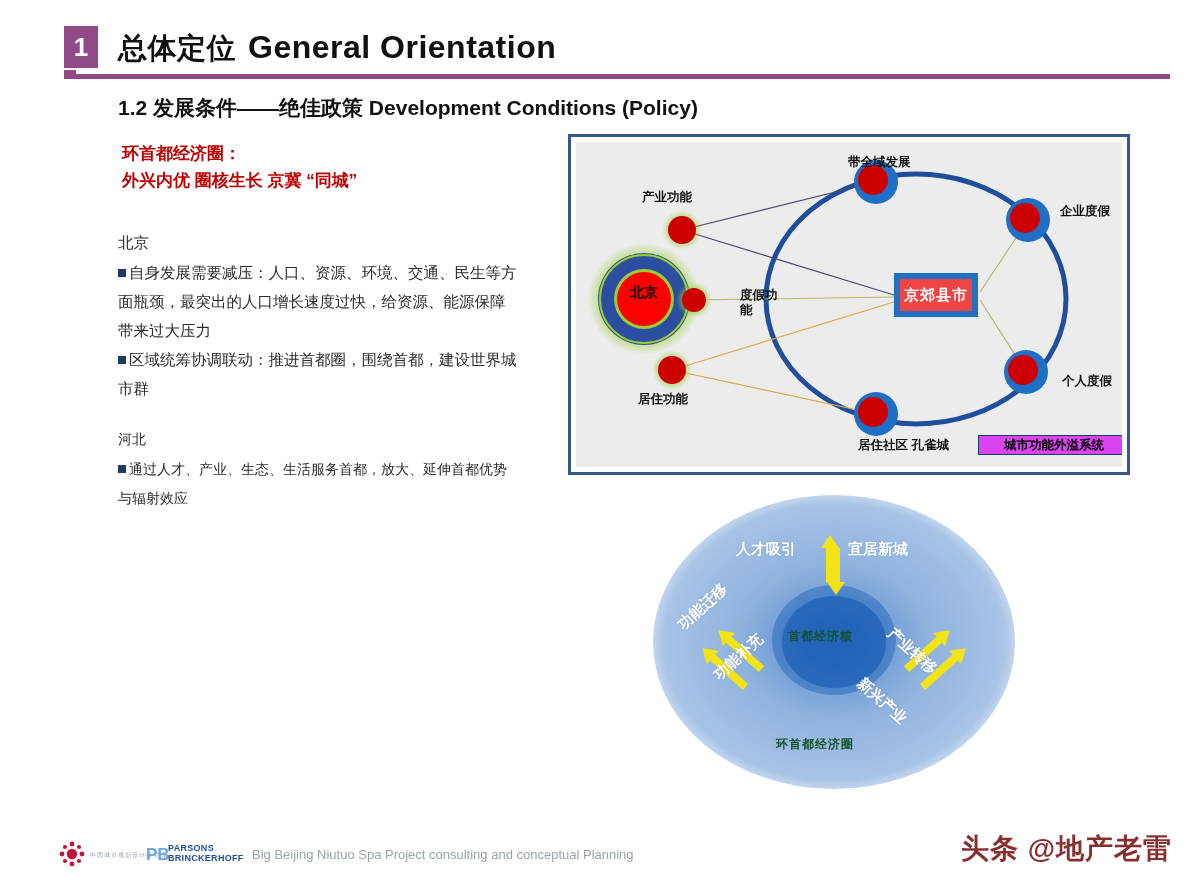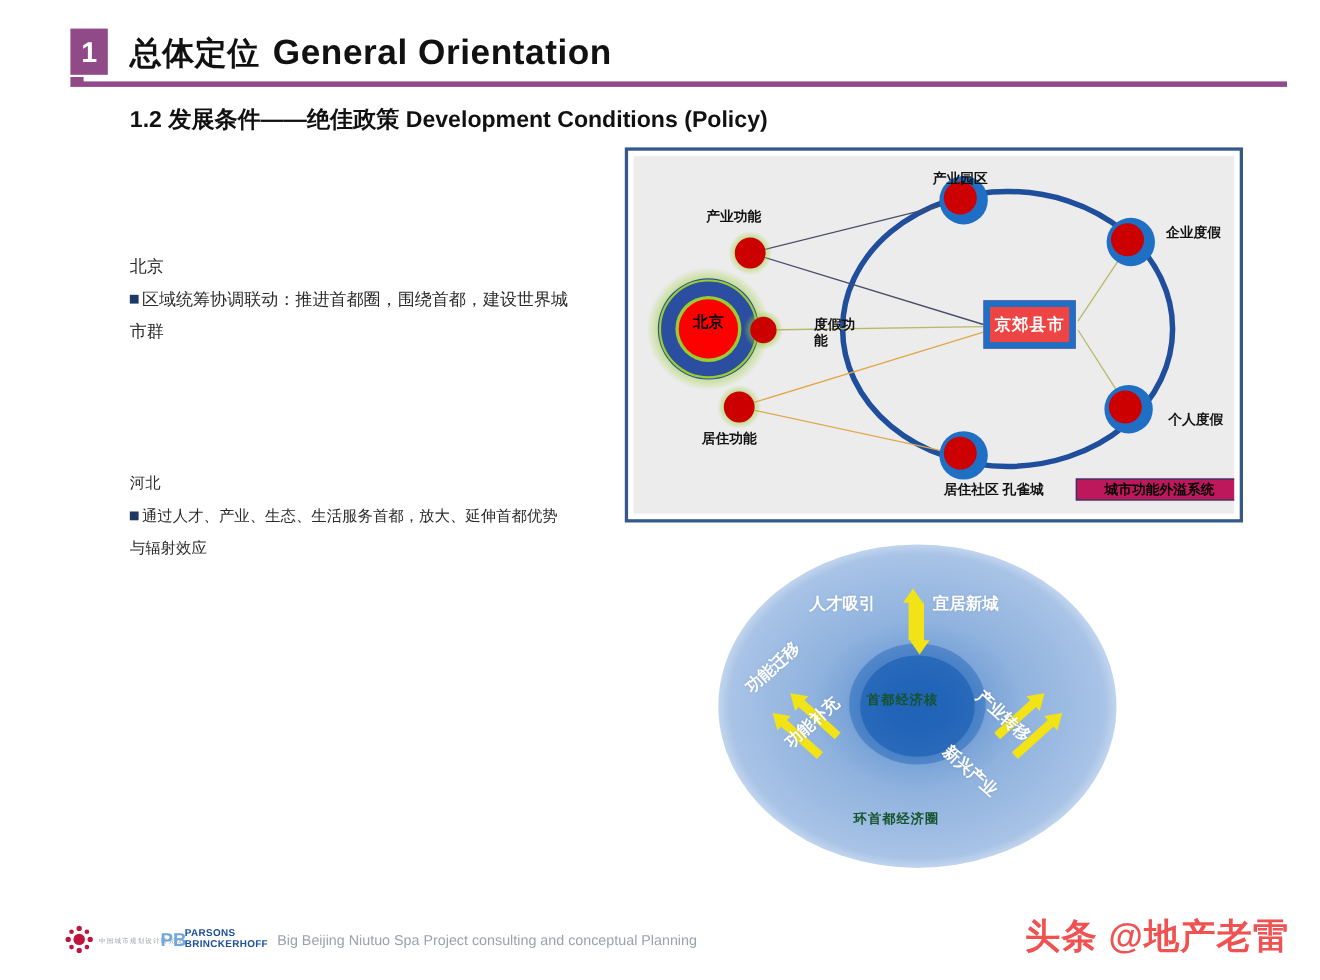--- a/index.html
+++ b/index.html
@@ -75,21 +75,21 @@
     display:flex;align-items:center;justify-content:center;
     color:#ffffff;font-size:15px;font-weight:bold;letter-spacing:1px;
   }
   .bj-label{
     position:absolute;left:54px;top:142px;width:28px;
     color:#000;font-size:14px;font-weight:bold;line-height:16px;
     text-align:center;
   }
   .red-banner{
     position:absolute;left:402px;top:293px;width:152px;height:20px;
-    background:#be185d;border:1px solid #1a3a66;box-sizing:border-box;
+    background:#d946ef;border:1px solid #1a3a66;box-sizing:border-box;
     display:flex;align-items:center;justify-content:center;
     color:#000;font-size:12.5px;font-weight:bold;white-space:nowrap;
   }
 
   
   .radial{position:absolute;left:648px;top:492px;width:372px;height:300px;}
   .rad-label{
     position:absolute;color:#ffffff;font-size:15px;font-weight:bold;
     white-space:nowrap;text-shadow:0 0 2px rgba(90,120,160,.35);
   }
@@ -111,44 +111,49 @@
   }
   .footer-pb-txt2{
     position:absolute;left:168px;top:853px;font-size:9px;font-weight:bold;
     color:#1b4f9c;letter-spacing:.3px;white-space:nowrap;
   }
   .footer-note{
     position:absolute;left:252px;top:847px;font-size:13px;color:#9aa3ad;
     white-space:nowrap;
   }
   .watermark{
-    position:absolute;right:28px;top:830px;font-size:32px;font-weight:bold;
-    color:#ef4444;white-space:nowrap;letter-spacing:1px;opacity:.92;
+    position:absolute;right:28px;top:830px;font-size:28px;font-weight:bold;
+    color:#7f1d1d;white-space:nowrap;letter-spacing:1px;opacity:.92;
   }
 </style>
 </head>
 <body>
 
 <div class="slide">
 
   <div class="header">
     <div class="hdr-badge">1</div>
     <div class="hdr-title">
       <span>总体定位</span><span class="en">General Orientation</span>
     </div>
     <div class="hdr-rule">
       <div class="hdr-rule-inner"></div>
     </div>
   </div>
 
   <div class="subtitle">1.2  发展条件——绝佳政策 Development Conditions (Policy)</div>
 
+  <div class="redhead">
+    <div>环首都经济圈：</div>
+    <div>外兴内优 圈核生长 京冀 “同城”</div>
+  </div>
 
   <div class="bodytext">
     <span class="sec-head">北京</span>
+    <span class="bullet"><span class="sq"></span><span>自身发展需要减压：人口、资源、环境、交通、民生等方面瓶颈，最突出的人口增长速度过快，给资源、能源保障带来过大压力</span></span>
     <span class="bullet"><span class="sq"></span><span>区域统筹协调联动：推进首都圈，围绕首都，建设世界城市群</span></span>
   </div>
 
   <div class="bodytext2">
     <span class="sec-head">河北</span>
     <span class="bullet"><span class="sq"></span><span>通过人才、产业、生态、生活服务首都，放大、延伸首都优势与辐射效应</span></span>
   </div>
 
   <div class="diagram">
     <div class="diagram-inner">
@@ -207,21 +212,21 @@
       </svg>
 
       <div class="bj-label">北京</div>
 
       <div class="dg-center-box">京郊县市</div>
 
       <div class="dg-label" style="left:66px;top:48px;">产业功能</div>
       <div class="dg-label" style="left:136px;top:146px;width:40px;white-space:normal;padding-left:28px;">度假功能</div>
       <div class="dg-label" style="left:62px;top:250px;">居住功能</div>
 
-      <div class="dg-label" style="left:272px;top:13px;">产业园区</div>
+      <div class="dg-label" style="left:272px;top:13px;">带全域发展</div>
       <div class="dg-label" style="left:484px;top:62px;">企业度假</div>
       <div class="dg-label" style="left:486px;top:232px;">个人度假</div>
       <div class="dg-label" style="left:282px;top:296px;">居住社区 孔雀城</div>
 
       <div class="red-banner">城市功能外溢系统</div>
     </div>
   </div>
 
   <div class="radial">
     <svg width="372" height="300" viewBox="0 0 372 300">

